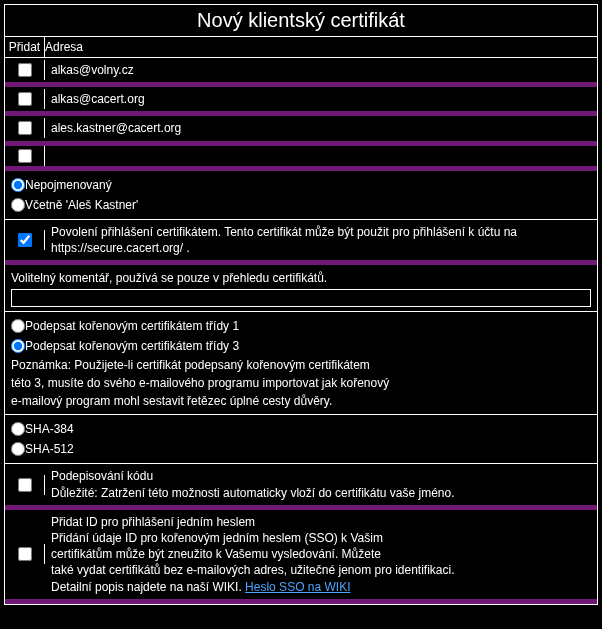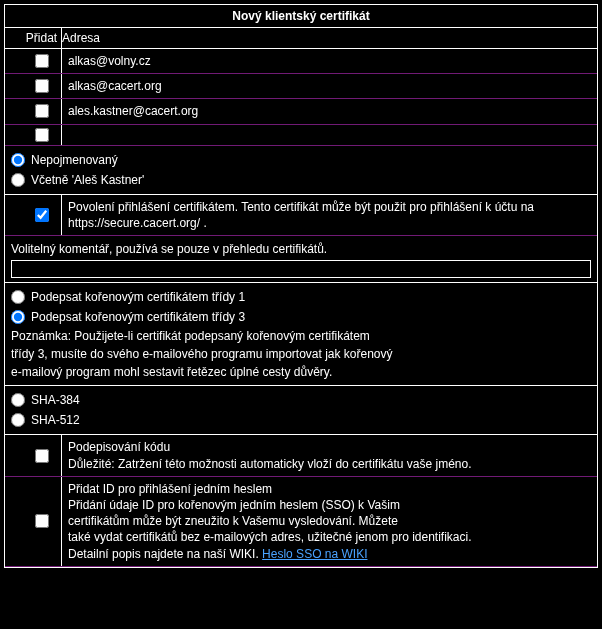--- a/index.html
+++ b/index.html
@@ -10,66 +10,65 @@
     color: #fff;
     padding: 4px;
     width: 602px;
   }
   .outer {
     border: 1px solid #fff;
     background: #000;
   }
   .title {
     text-align: center;
-    font-weight: bold;
-    font-size: 12px;
+    font-weight: normal;
+    font-size: 20px;
     padding: 4px 0;
     border-bottom: 1px solid #fff;
   }
   .header-row {
     display: flex;
     border-bottom: 1px solid #fff;
   }
   .col-left {
     width: 40px;
     border-right: 1px solid #fff;
     text-align: center;
     padding: 3px 0;
     flex-shrink: 0;
-    margin-left: 17px;
   }
   .col-right {
     flex: 1;
     text-align: left;
     padding: 3px 0;
   }
   .row {
     display: flex;
-    border-bottom: 1px solid #701a75;
+    border-bottom: 5px solid #701a75;
+    align-items: center;
   }
   .row .col-left {
     display: flex;
     align-items: center;
     justify-content: center;
   }
   .row .col-right-left {
     flex: 1;
     text-align: left;
     padding: 4px 6px;
     line-height: 1.35;
   }
   .section {
     border-bottom: 1px solid #fff;
     padding: 4px 6px;
     line-height: 1.5;
   }
   .radio-line, .check-line {
     display: flex;
     align-items: center;
-    gap: 6px;
     padding: 1px 0;
   }
   input[type=checkbox], input[type=radio] {
     width: 14px;
     height: 14px;
     margin: 0;
   }
   .comment-input {
     width: 100%;
     background: #000;
@@ -147,21 +146,21 @@
   <div class="section">
     <div class="radio-line">
       <input type="radio" name="sg" style="">
       <span>Podepsat kořenovým certifikátem třídy 1</span>
     </div>
     <div class="radio-line">
       <input type="radio" name="sg" checked="" style="">
       <span>Podepsat kořenovým certifikátem třídy 3</span>
     </div>
     <div>Poznámka: Použijete-li certifikát podepsaný kořenovým certifikátem</div>
-    <div>třídy 3, musíte do svého e-mailového programu importovat jak kořenový</div>
+    <div>této 3, musíte do svého e-mailového programu importovat jak kořenový</div>
     <div>e-mailový program mohl sestavit řetězec úplné cesty důvěry.</div>
   </div>
 
   <div class="section">
     <div class="radio-line">
       <input type="radio" name="hs" style="">
       <span>SHA-384</span>
     </div>
     <div class="radio-line">
       <input type="radio" name="hs" style="">

